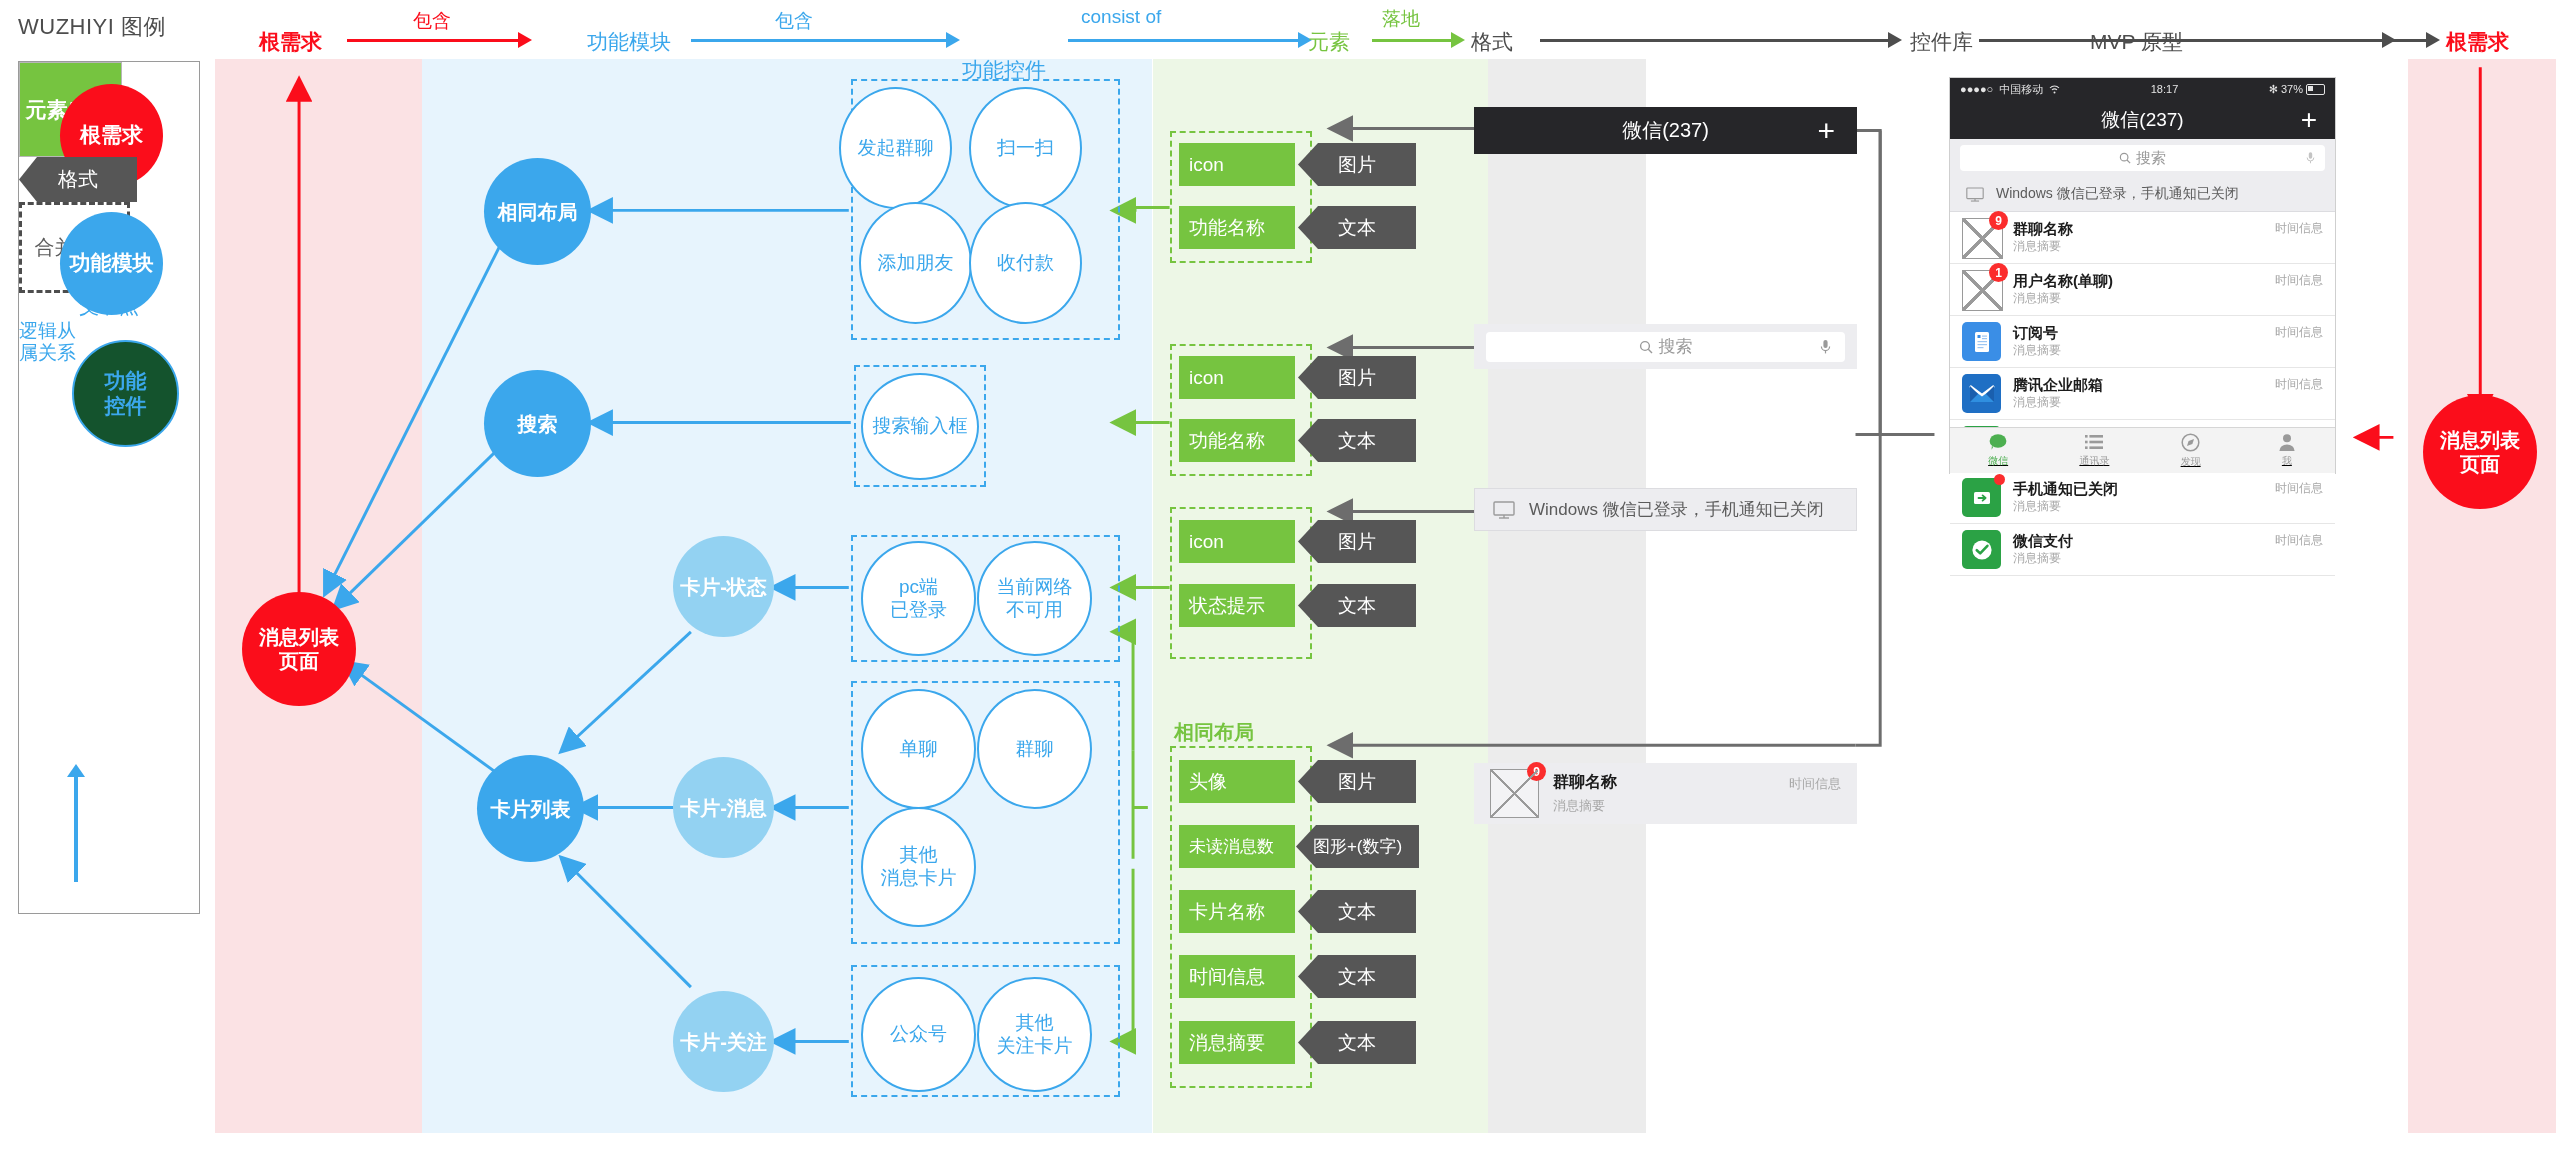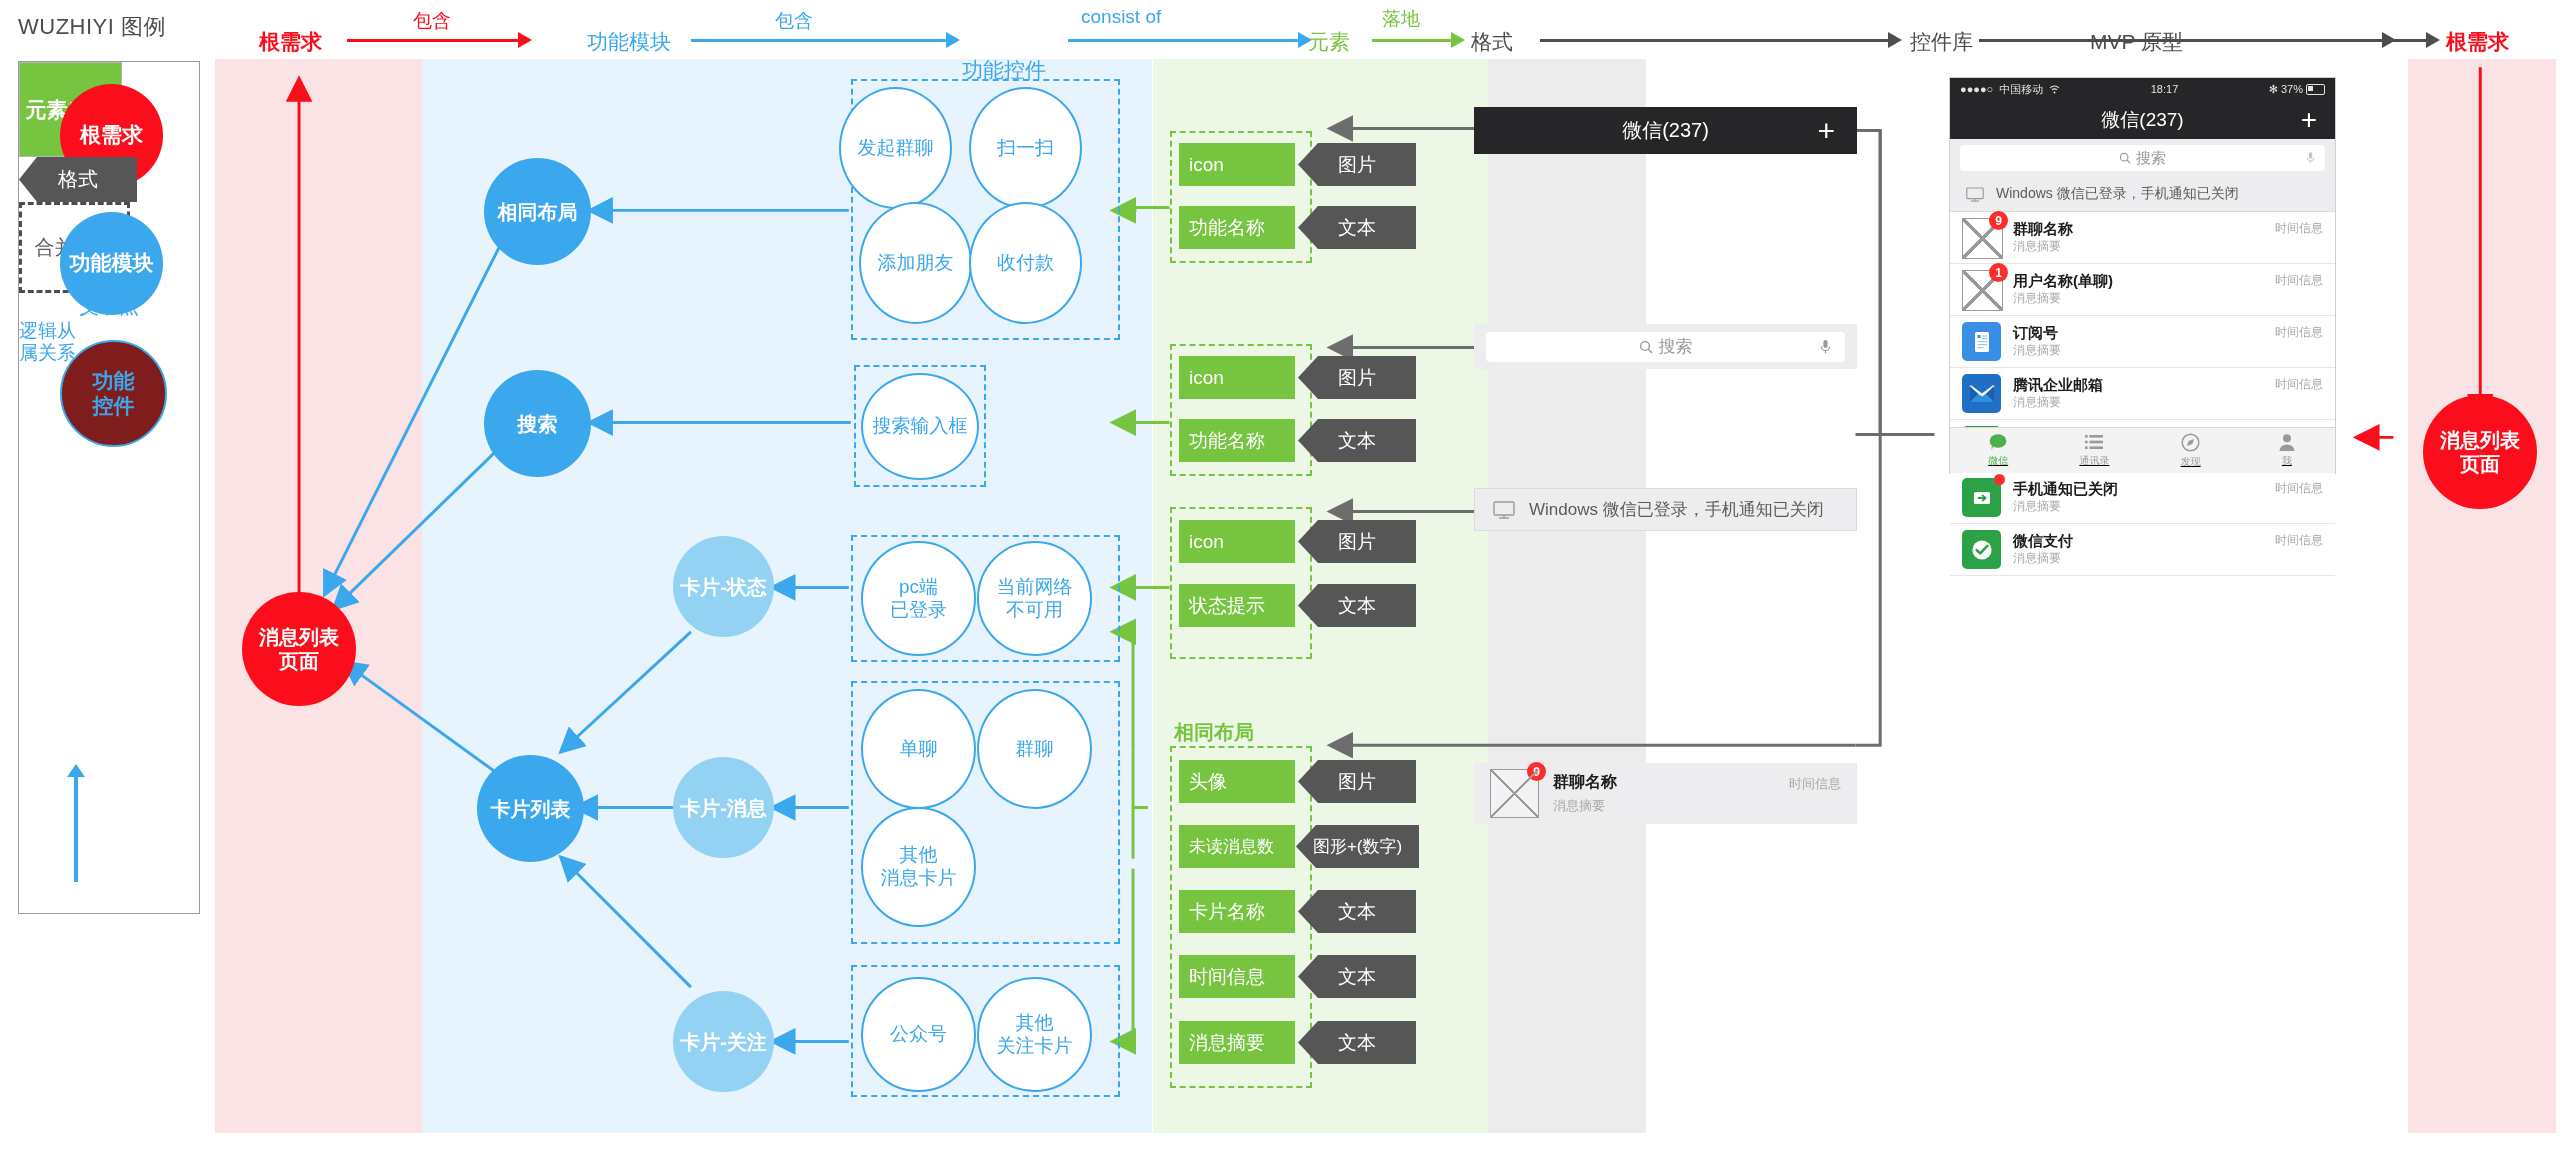--- a/index.html
+++ b/index.html
@@ -13,21 +13,21 @@
   #band-grey{left:1488px;width:158px;background:#ececec;}
   #band-red2{left:2408px;width:148px;background:#fbe2e4;}
 
   
   #legend{left:18px;top:61px;width:180px;height:851px;border:1px solid #9a9a9a;background:#fff;}
   #legend-title{left:18px;top:12px;font-size:22px;color:#4d4d4d;letter-spacing:0.5px;}
   .lg-circle{position:absolute;border-radius:50%;display:flex;align-items:center;
              justify-content:center;text-align:center;line-height:1.15;}
   .lg-red{left:41px;top:22px;width:103px;height:103px;background:#fb0d1b;color:#fff;font-size:21px;font-weight:bold;}
   .lg-blue{left:41px;top:150px;width:103px;height:103px;background:#3ba7ec;color:#fff;font-size:21px;font-weight:bold;}
-  .lg-hollow{left:41px;top:278px;width:103px;height:103px;background:#7f1d1d;border:2px solid #3ba7ec;color:#3ba7ec;font-size:21px;font-weight:bold;}
+  .lg-hollow{left:53px;top:278px;width:103px;height:103px;background:#14532d;border:2px solid #3ba7ec;color:#3ba7ec;font-size:21px;font-weight:bold;}
   .lg-green{left:43px;top:407px;width:101px;height:93px;background:#76c440;border:1px solid #b7b7b7;
             display:flex;align-items:center;justify-content:center;color:#fff;font-size:21px;font-weight:bold;}
   .lg-fmt{left:30px;top:520px;width:118px;height:45px;background:#565656;color:#fff;font-size:20px;
           display:flex;align-items:center;justify-content:center;
           clip-path:polygon(18px 0,100% 0,100% 100%,18px 100%,0 50%);}
   .lg-dash{left:38px;top:584px;width:105px;height:85px;border:3px dashed #4d4d4d;color:#5b5b5b;
            display:flex;align-items:center;justify-content:center;font-size:20px;}
   .lg-parent{left:0;top:681px;width:180px;text-align:center;color:#3ba7ec;font-size:20px;}
   .lg-child{left:0;top:829px;width:180px;text-align:center;color:#3ba7ec;font-size:20px;}
   .lg-rel{left:79px;top:713px;width:95px;color:#3ba7ec;font-size:19px;line-height:1.18;}

